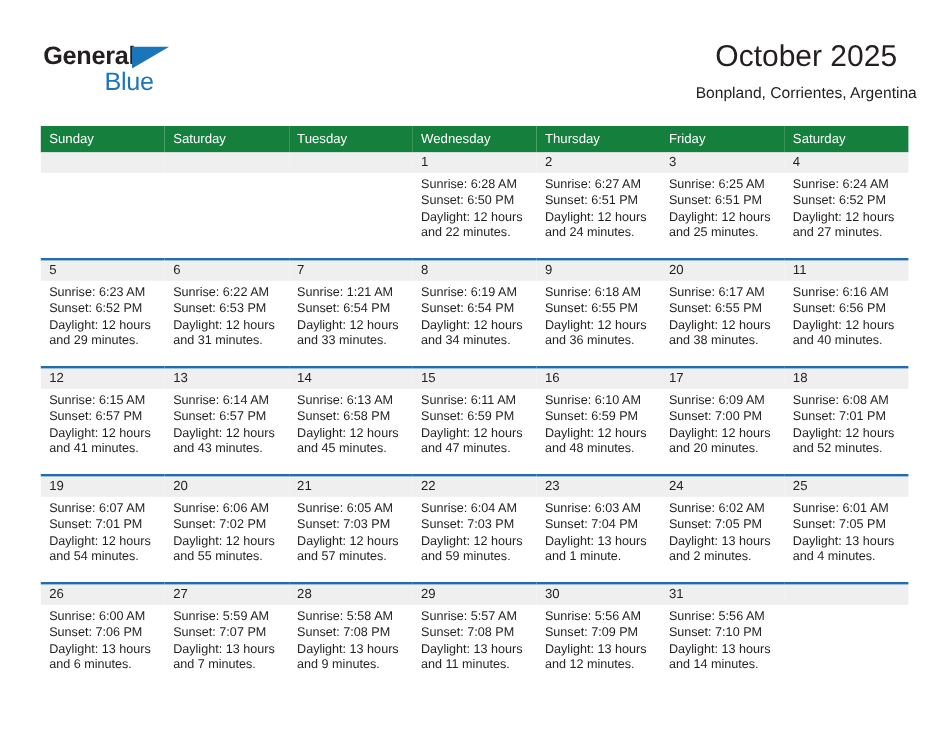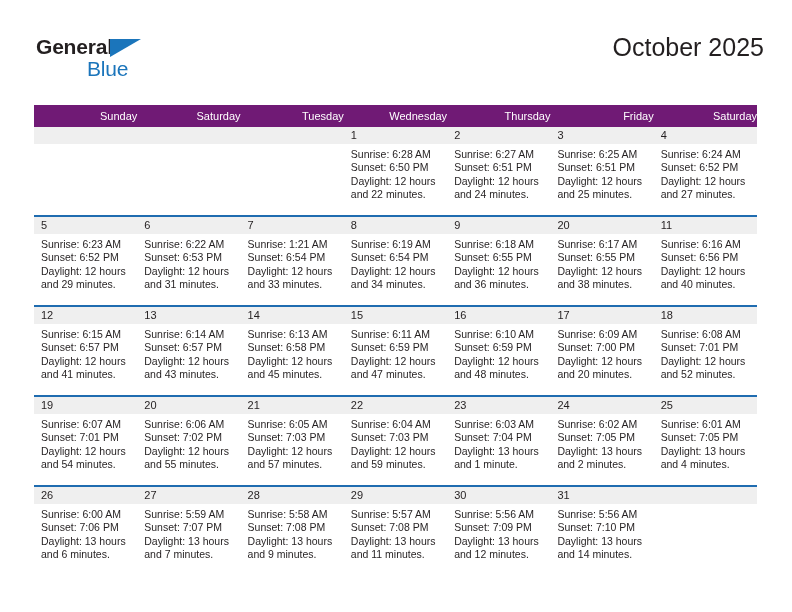--- a/index.html
+++ b/index.html
@@ -87,26 +87,26 @@
     position: absolute;
     left: 34px;
     top: 105px;
     width: 723px;
     border-collapse: collapse;
     table-layout: fixed;
   }
   .calendar col { width: 103.285px; }
 
   .calendar thead th {
-    background: #701a75;
+    background: #15803d;
     color: #ffffff;
     font-size: 11px;
     font-weight: normal;
-    text-align: right;
-    padding: 5px 0 5px 20px;
+    text-align: left;
+    padding: 5px 0 5px 7px;
     height: 11px;
     border: none;
   }
 
   .week-row td {
     vertical-align: top;
     padding: 0;
     border-top: 2px solid #1f6cb0;
     height: 88px;
   }
@@ -143,20 +143,21 @@
 <div class="page-header">
 
   <div class="brand">
     <span class="brand-general">General</span>
     <span class="brand-triangle"></span>
     <span class="brand-blue">Blue</span>
   </div>
 
   <div class="title-block">
     <div class="cal-title">October 2025</div>
+    <div class="cal-subtitle">Bonpland, Corrientes, Argentina</div>
   </div>
 
 </div>
 
 <table class="calendar">
   <colgroup>
     <col>
       <col>
       <col>
       <col>

